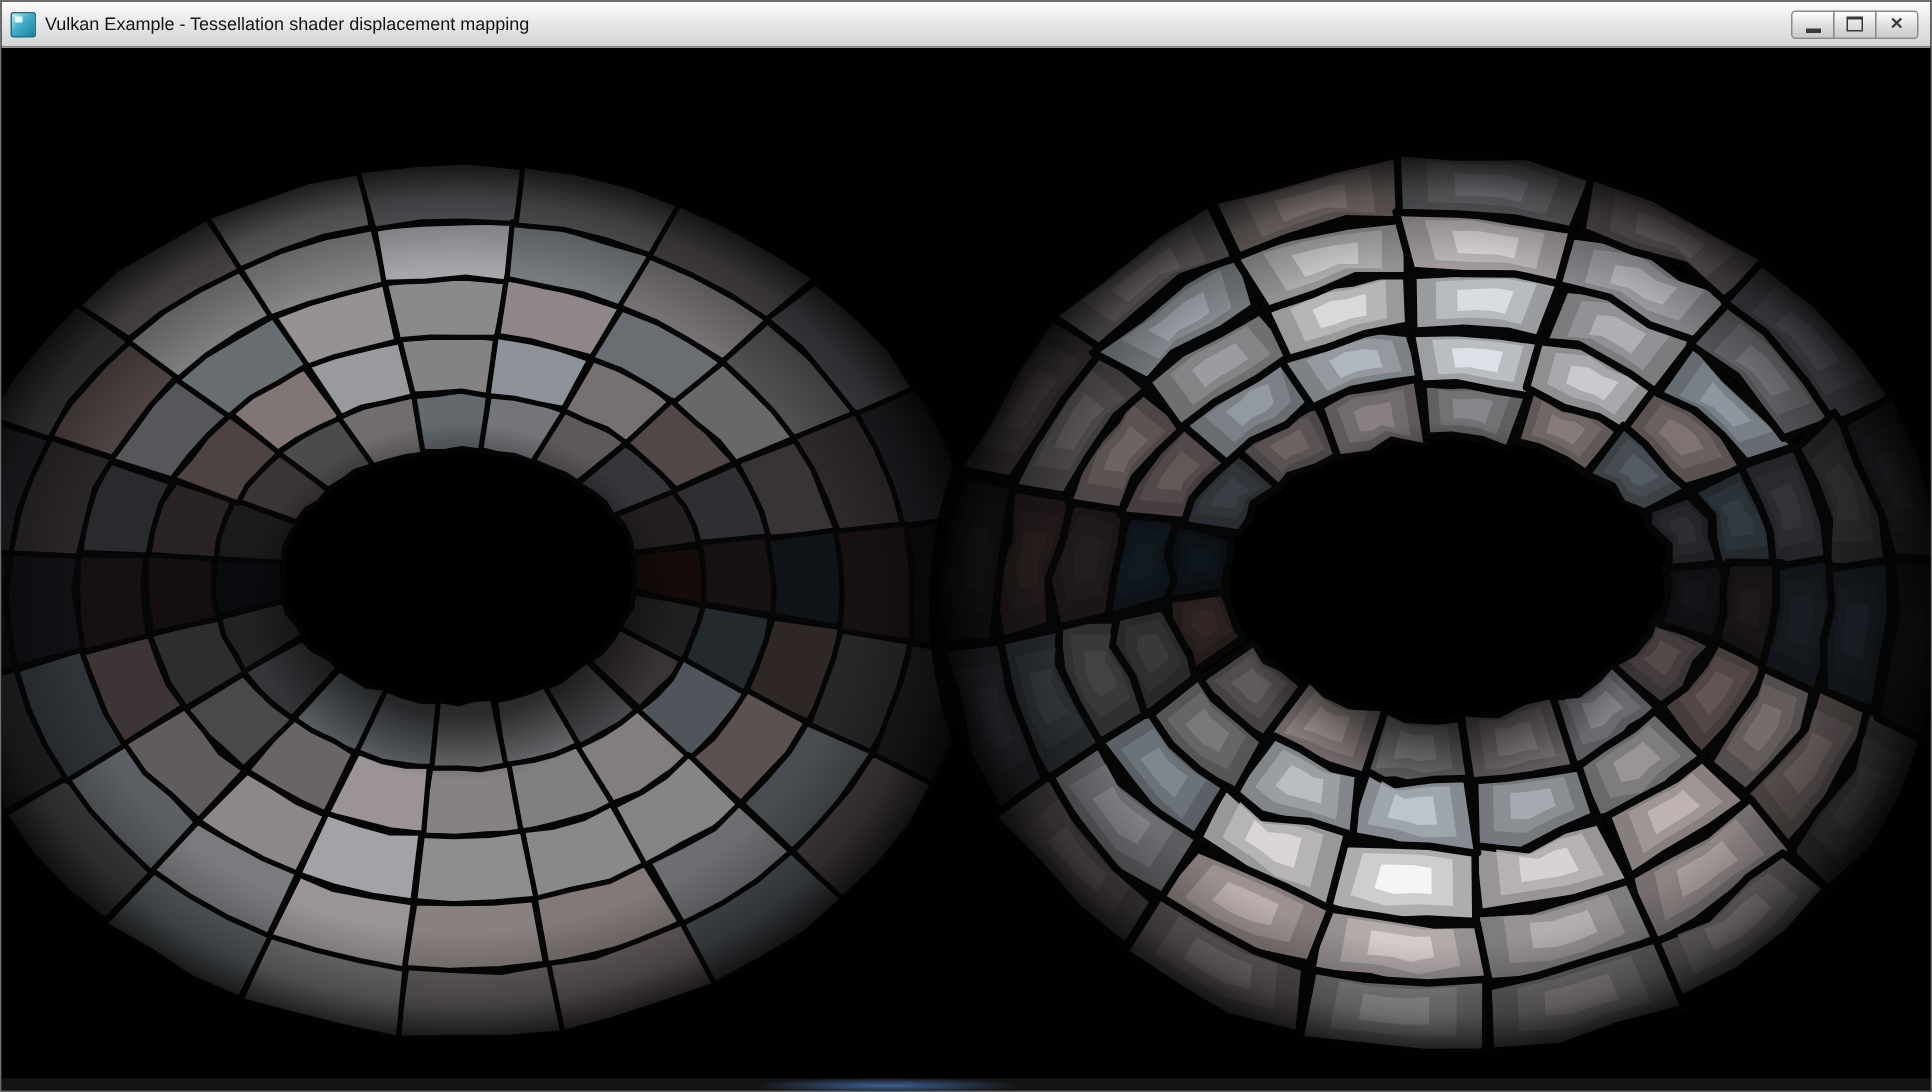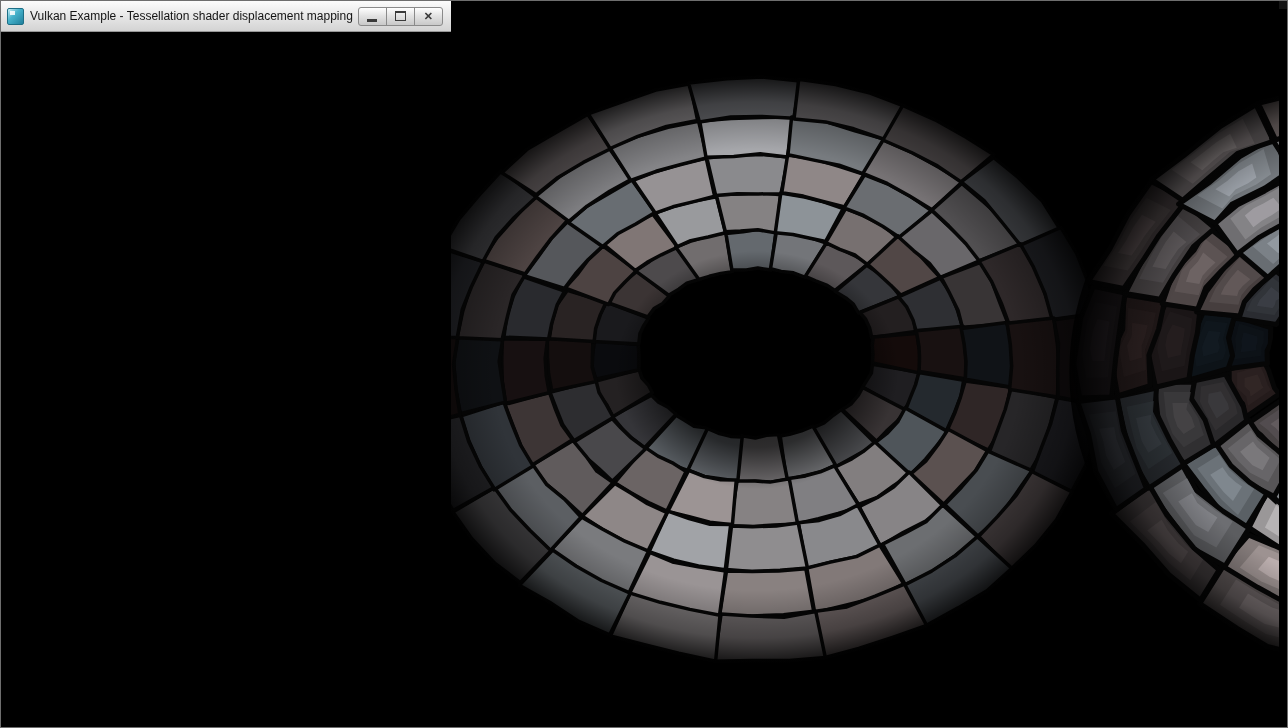--- a/index.html
+++ b/index.html
@@ -1,19 +1,19 @@
 <!DOCTYPE html>
 <html><head>
 <meta charset="utf-8">
 <style>
   html,body{margin:0;padding:0;background:#2b2b2b;font-family:"Liberation Sans",sans-serif;}
   .window{
     width:1288px;height:728px;box-sizing:border-box;
     border:1px solid #6e6e6e;background:#000;
-    display:flex;flex-direction:row;overflow:hidden;
+    display:flex;flex-direction:column;overflow:hidden;
   }
   .titlebar{
     height:30px;flex:0 0 30px;box-sizing:content-box;
     background:linear-gradient(#fcfcfc,#e9e9e9 45%,#d3d3d3);
     border-bottom:1px solid #979797;
     display:flex;align-items:center;padding:0 6px;gap:6px;
     user-select:none;
   }
   .app-icon{
     width:15px;height:15px;border:1px solid #1d6f86;border-radius:2px;

